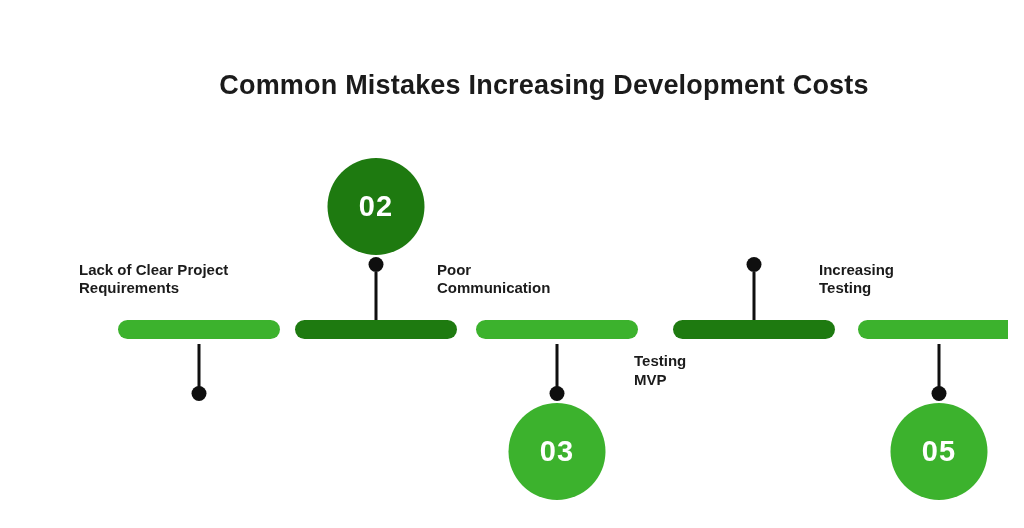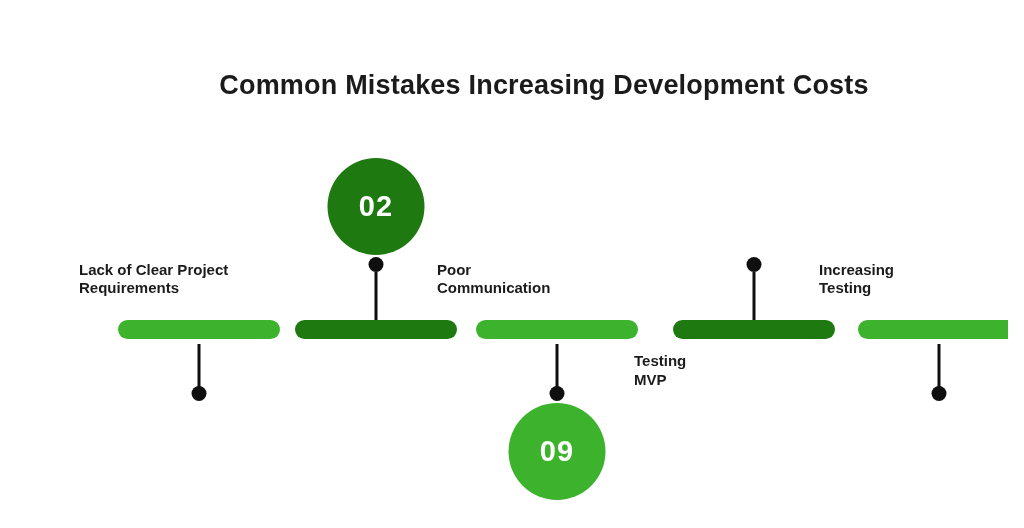--- a/index.html
+++ b/index.html
@@ -128,33 +128,36 @@
     <div class="bar bg-dark"></div>
   </div>
 
   <div class="item pos-3">
     <div class="label above-bar">Poor
 Communication</div>
     <div class="bar bg-light"></div>
     <div class="connector down"></div>
     <div class="dot down"></div>
     <div class="circle bg-light below">
-      <span>09</span>
+      <span>03</span>
     </div>
   </div>
 
   <div class="item pos-4">
     <div class="dot up"></div>
     <div class="connector up"></div>
     <div class="bar bg-dark"></div>
     <div class="label below-bar">Testing
 MVP</div>
   </div>
 
   <div class="item pos-5">
     <div class="label above-bar">Increasing
 Testing</div>
     <div class="bar bg-light"></div>
     <div class="connector down"></div>
     <div class="dot down"></div>
+    <div class="circle bg-light below">
+      <span>05</span>
+    </div>
   </div>
 
 </div>
 
 </body></html>

